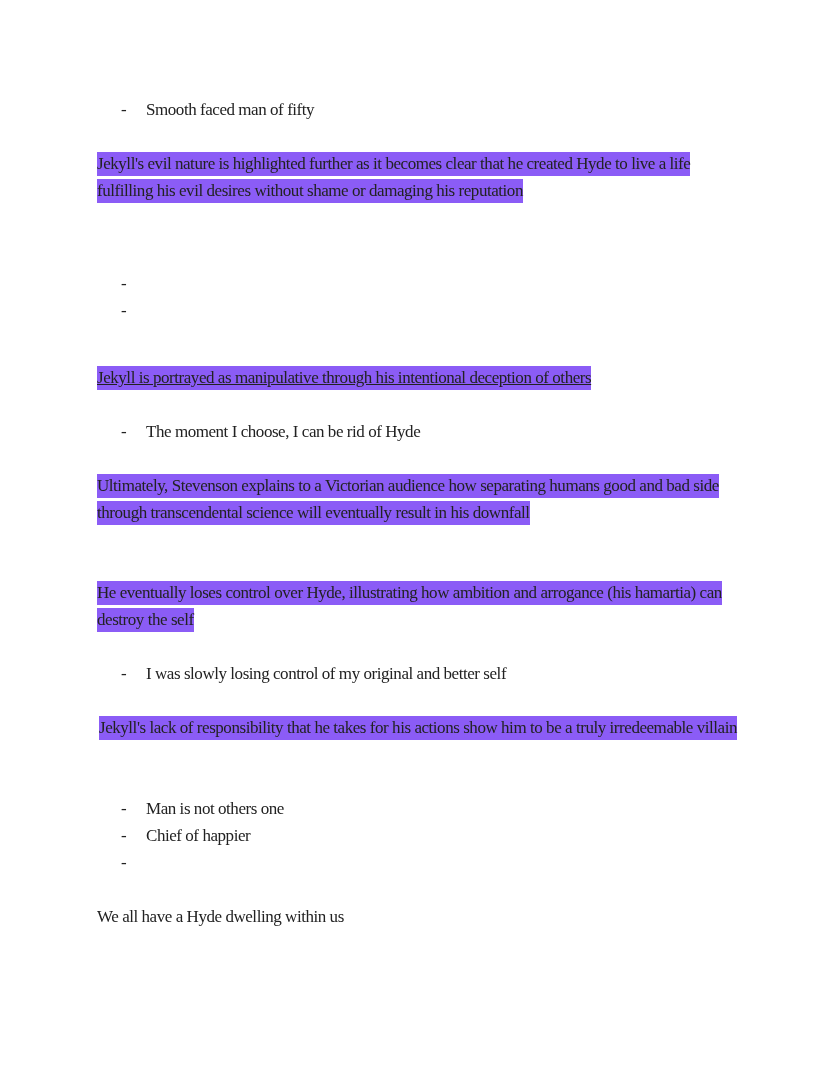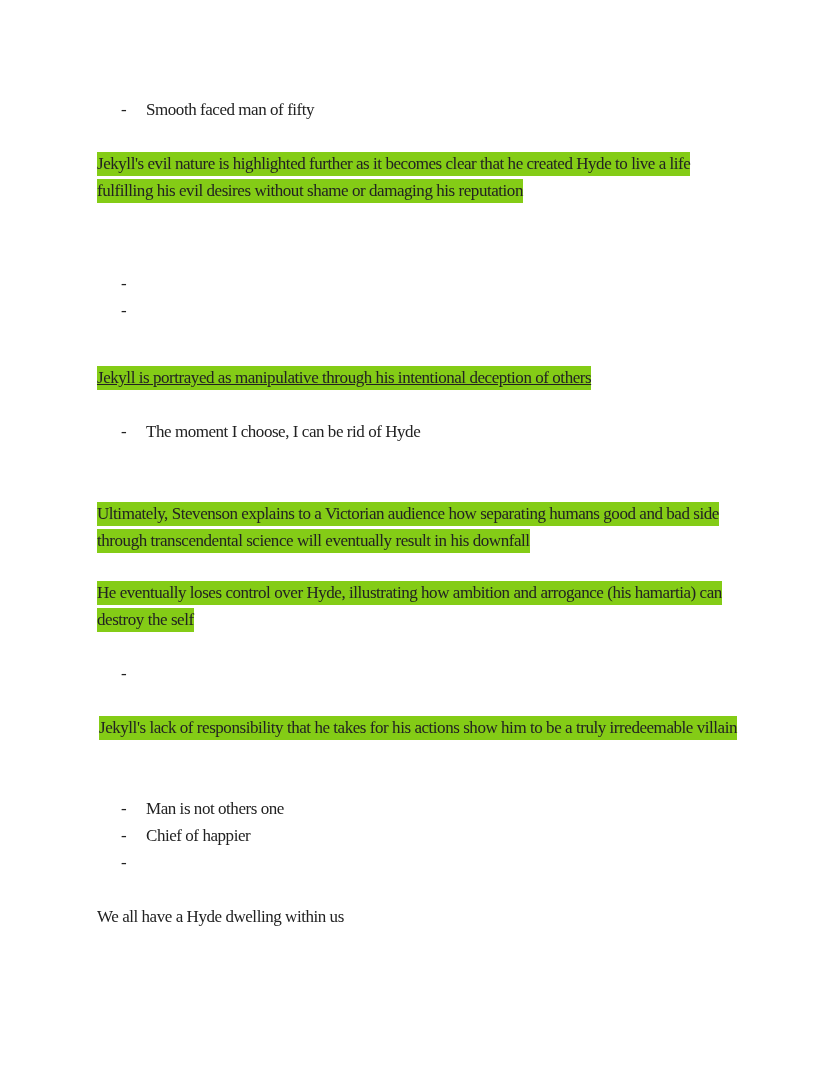--- a/index.html
+++ b/index.html
@@ -24,21 +24,21 @@
     .block {
       position: absolute;
       left: 0;
       width: 640px;
       font-size: 17px;
       line-height: 27px;
       letter-spacing: -0.45px;
       font-family: "Liberation Serif", "DejaVu Serif", serif;
     }
     .para .hl {
-      background: #84cc16;
+      background: #8b5cf6;
       -webkit-box-decoration-break: clone;
       box-decoration-break: clone;
       padding: 2px 0 3px 0;
     }
     .bullet {
       position: relative;
       padding-left: 49px;
       height: 27px;
       white-space: nowrap;
     }
@@ -80,31 +80,32 @@
     <span class="hl">Jekyll is portrayed as manipulative through his intentional deception of others</span>
   </div>
 
   <div class="block" style="top:418px;">
     <div class="bullet">
       <span class="dash">-</span>
       <span>The moment I choose, I can be rid of Hyde</span>
     </div>
   </div>
 
-  <div class="block para" style="top:472px;margin-top:28px;">
+  <div class="block para" style="top:472px;">
     <span class="hl">Ultimately, Stevenson explains to a Victorian audience how separating humans good and bad side through transcendental science will eventually result in his downfall</span>
   </div>
 
   <div class="block para" style="top:579px;">
     <span class="hl">He eventually loses control over Hyde, illustrating how ambition and arrogance (his hamartia) can destroy the self</span>
   </div>
 
   <div class="block" style="top:660px;">
     <div class="bullet">
       <span class="dash">-</span>
+      <span>I was slowly losing control of my original and better self</span>
     </div>
   </div>
 
   <div class="block para" style="top:714px;text-align:right;">
     <span class="hl">Jekyll's lack of responsibility that he takes for his actions show him to be a truly irredeemable villain</span>
   </div>
 
   <div class="block" style="top:795px;">
     <div class="bullet">
       <span class="dash">-</span>

